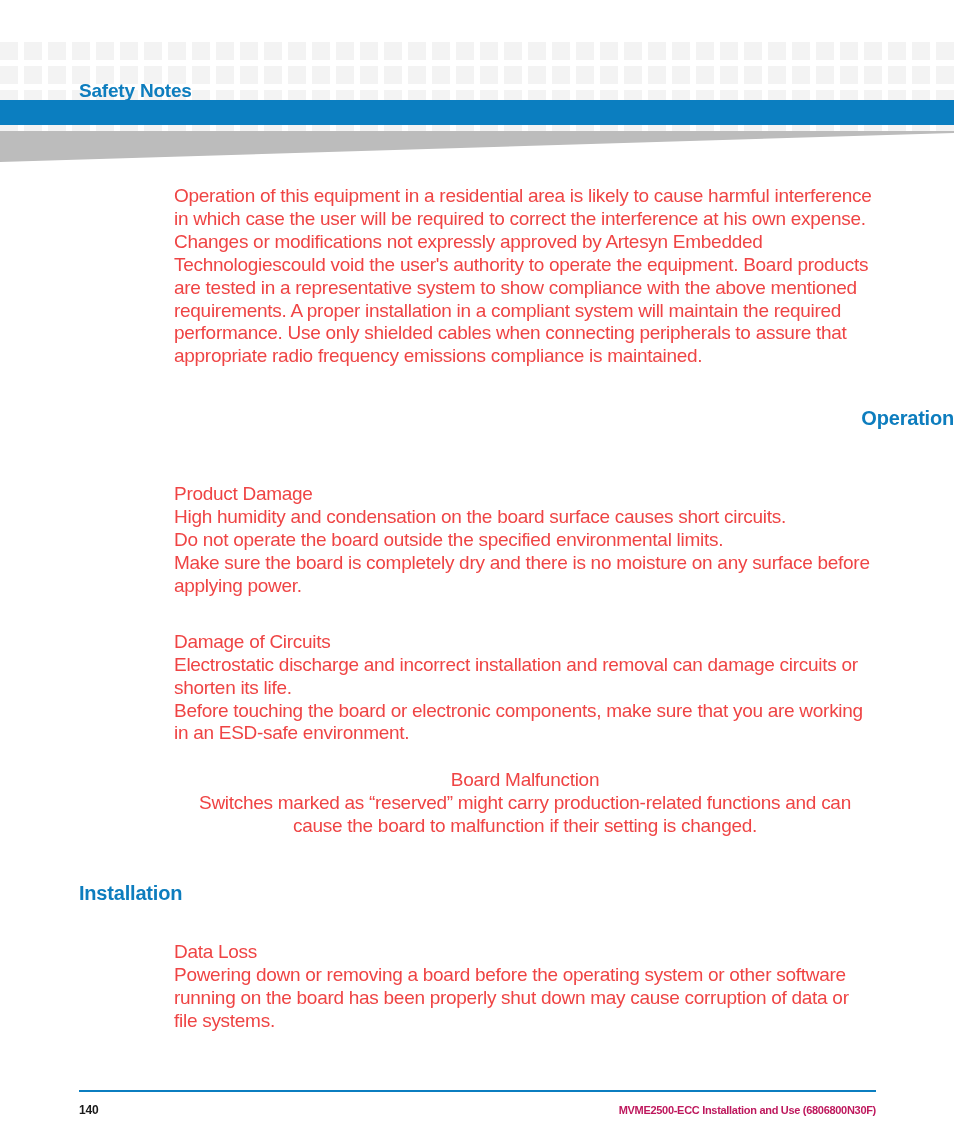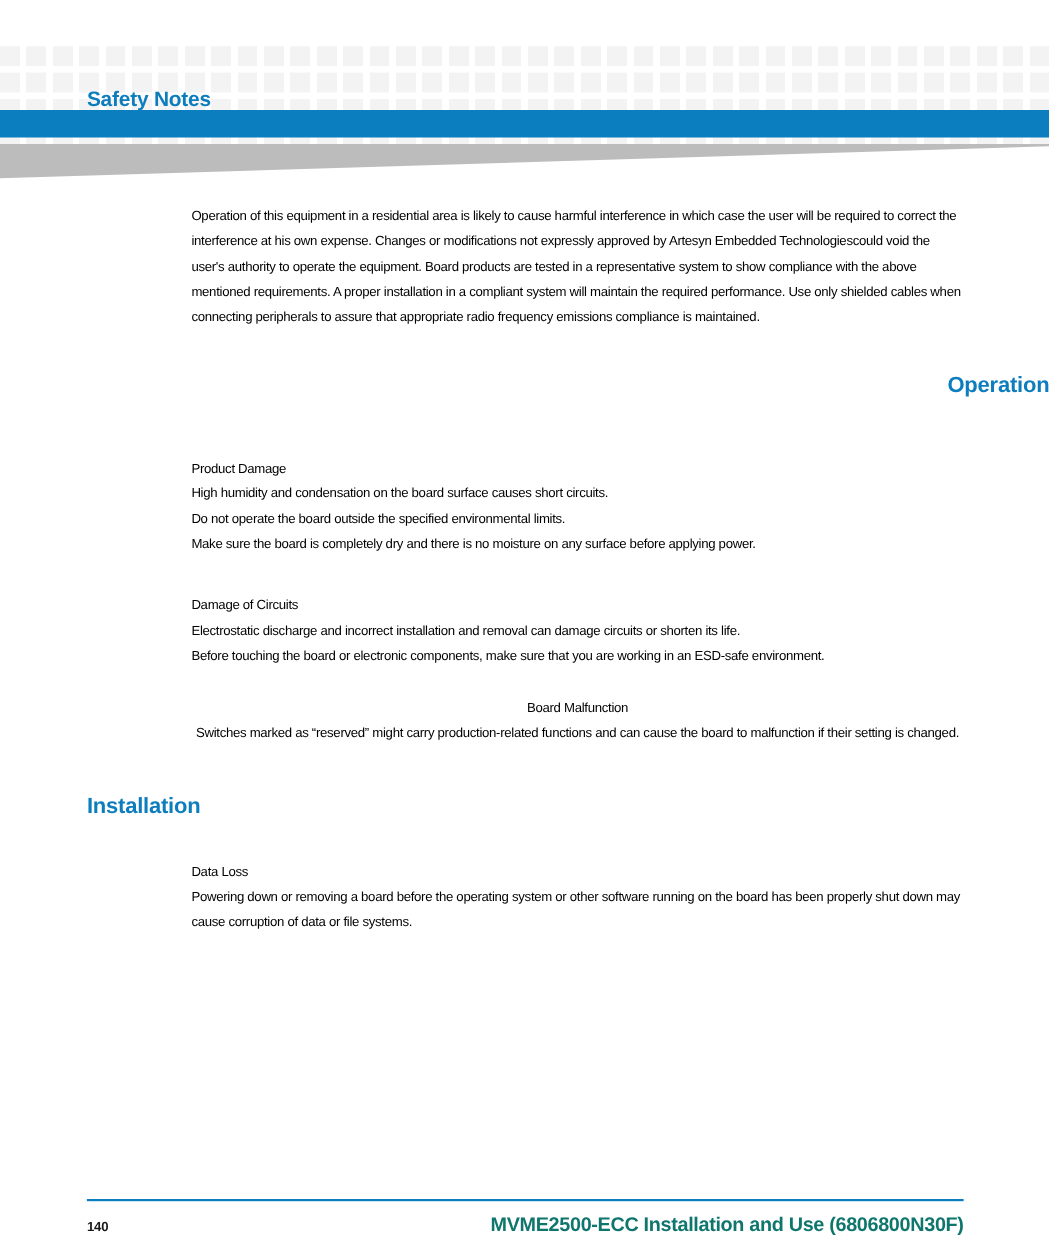--- a/index.html
+++ b/index.html
@@ -103,23 +103,23 @@
     margin-left: 79px;
     font-size: 20px;
     font-weight: bold;
     color: #0d7dbe;
     letter-spacing: -0.2px;
   }
 
   .body-block {
     margin-left: 174px;
     margin-right: 78px;
-    font-size: 12px;
+    font-size: 19px;
     line-height: 22.9px;
-    color: #000000;
+    color: #ef4444;
     letter-spacing: -0.28px;
   }
 
   .body-block p {
     margin: 0;
     padding: 0;
   }
 
   .para-intro { margin-top: 22px; }
 
@@ -149,23 +149,23 @@
     align-items: baseline;
     margin-top: 11px;
   }
   .footer-page-number {
     font-size: 12px;
     font-weight: bold;
     color: #1a1a1a;
     letter-spacing: -0.2px;
   }
   .footer-doc-title {
-    font-size: 18px;
-    font-weight: bold;
-    color: #0f766e;
+    font-size: 11px;
+    font-weight: bold;
+    color: #be185d;
     letter-spacing: -0.3px;
   }
 </style>
 </head>
 <body>
 
 <div class="page-header">
   <div class="checker-pattern">
     <div class="checker-row r1"></div>
     <div class="checker-row r2"></div>

